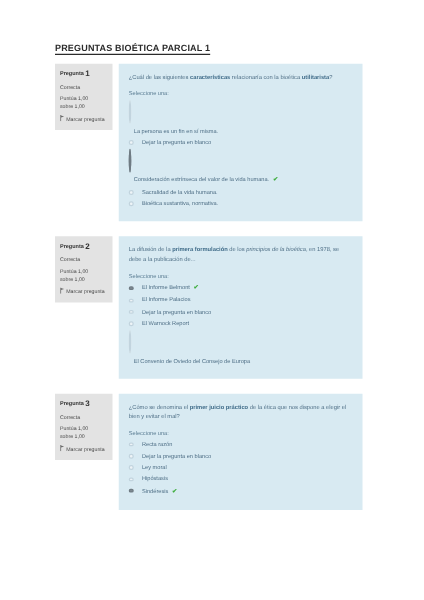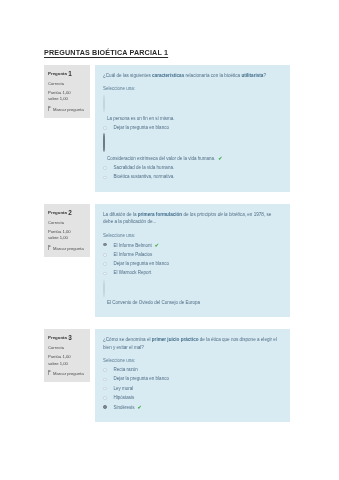--- a/index.html
+++ b/index.html
@@ -13,21 +13,21 @@
     overflow: hidden;
     font-family: "Liberation Sans", sans-serif;
     color: #3d3d3d;
   }
   .page {
     position: relative;
     width: 339px;
     height: 480px;
     background: #ffffff;
     box-sizing: border-box;
-    padding: 48px 49px 0 44px;
+    padding: 34px 49px 0 44px;
   }
   .doc-title {
     font-size: 7.2px;
     font-weight: bold;
     letter-spacing: 0.15px;
     color: #2b2b2b;
     text-decoration: underline;
     text-underline-offset: 2px;
     margin: 0 0 8px 0;
     white-space: nowrap;

